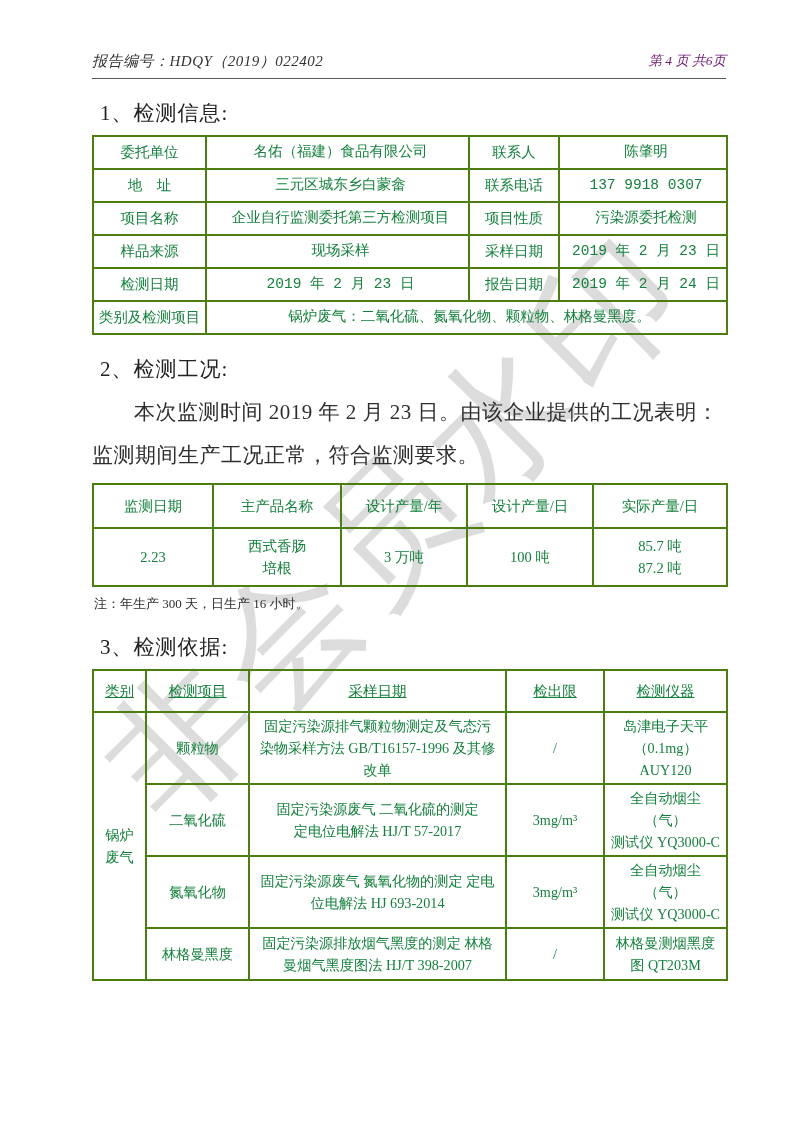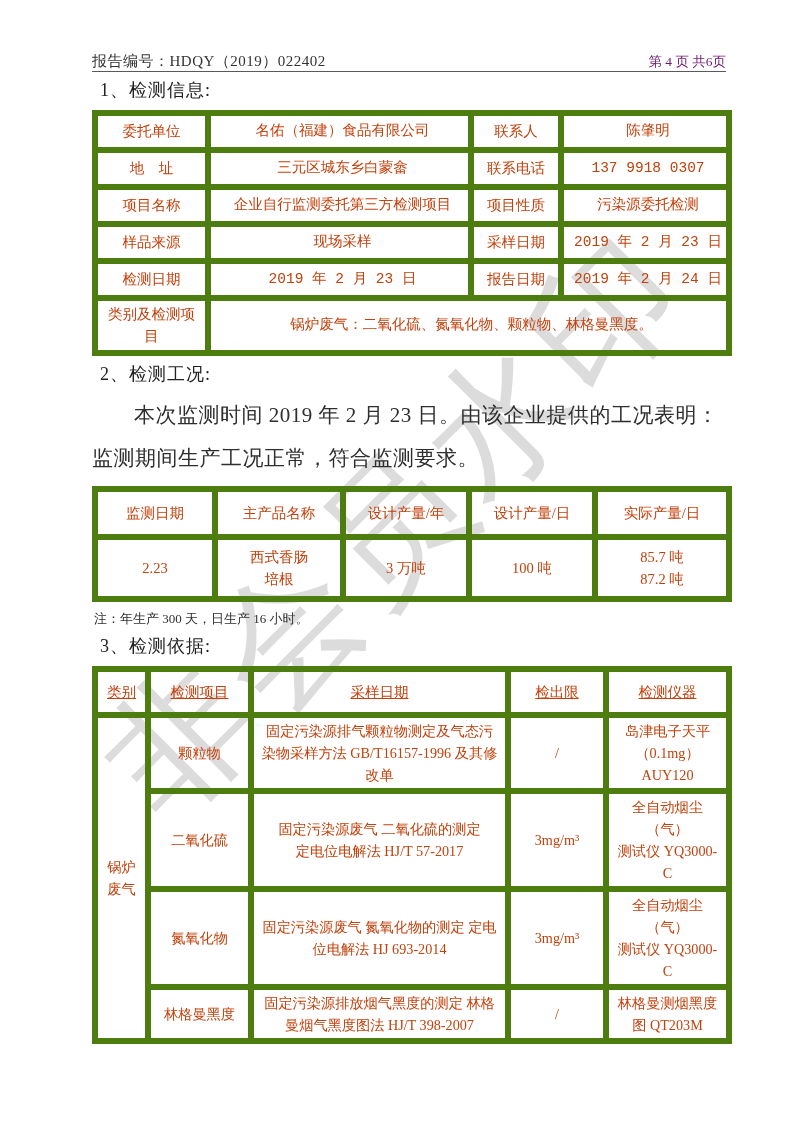--- a/index.html
+++ b/index.html
@@ -22,46 +22,48 @@
     color:#dcdcdc;
     white-space:nowrap;
     z-index:0;
     font-family:"Liberation Sans",sans-serif;
   }
   .content{
     position:relative;z-index:1;
     padding:52px 67px 0 92px;
   }
   .doc-header{
-    display:flex;justify-content:space-between;align-items:center;
+    display:flex;justify-content:space-between;align-items:flex-start;
     font-size:15px;
+    padding-bottom:7px;
     border-bottom:1.5px solid #5a5a5a;
+    font-style:italic;
   }
   .doc-header .report-no{color:#333;letter-spacing:0.5px;}
   .doc-header .page-no{color:#701a75;font-size:13.5px;}
   .sec-title{
-    font-size:18px;color:#222;
-    margin:6px 0 8px 8px;
+    font-size:21px;color:#222;
+    margin:20px 0 8px 8px;
     letter-spacing:1px;
   }
   table{
     border-collapse:collapse;
     width:634px;
     table-layout:fixed;
     background:transparent;
   }
   td,th{
-    border:6px solid #4d7c0f;
+    border:2px solid #4d7c0f;
     font-weight:normal;
     text-align:center;
     vertical-align:middle;
     font-size:14.5px;
     padding:2px 4px;
     line-height:1.55;
-    color:#c2410c;
+    color:#15803d;
     overflow:hidden;
   }
   .preline{white-space:pre-line;}
   
   .t1 td{height:27px;}
   .t1 .val{text-align:center;padding-left:10px;font-family:Liberation Mono, monospace;}
   
   .t2 th{height:38px;}
   .t2 td{height:52px;}
   .t2-note{font-size:13px;margin:8px 0 0 2px;color:#2e2e2e;}

